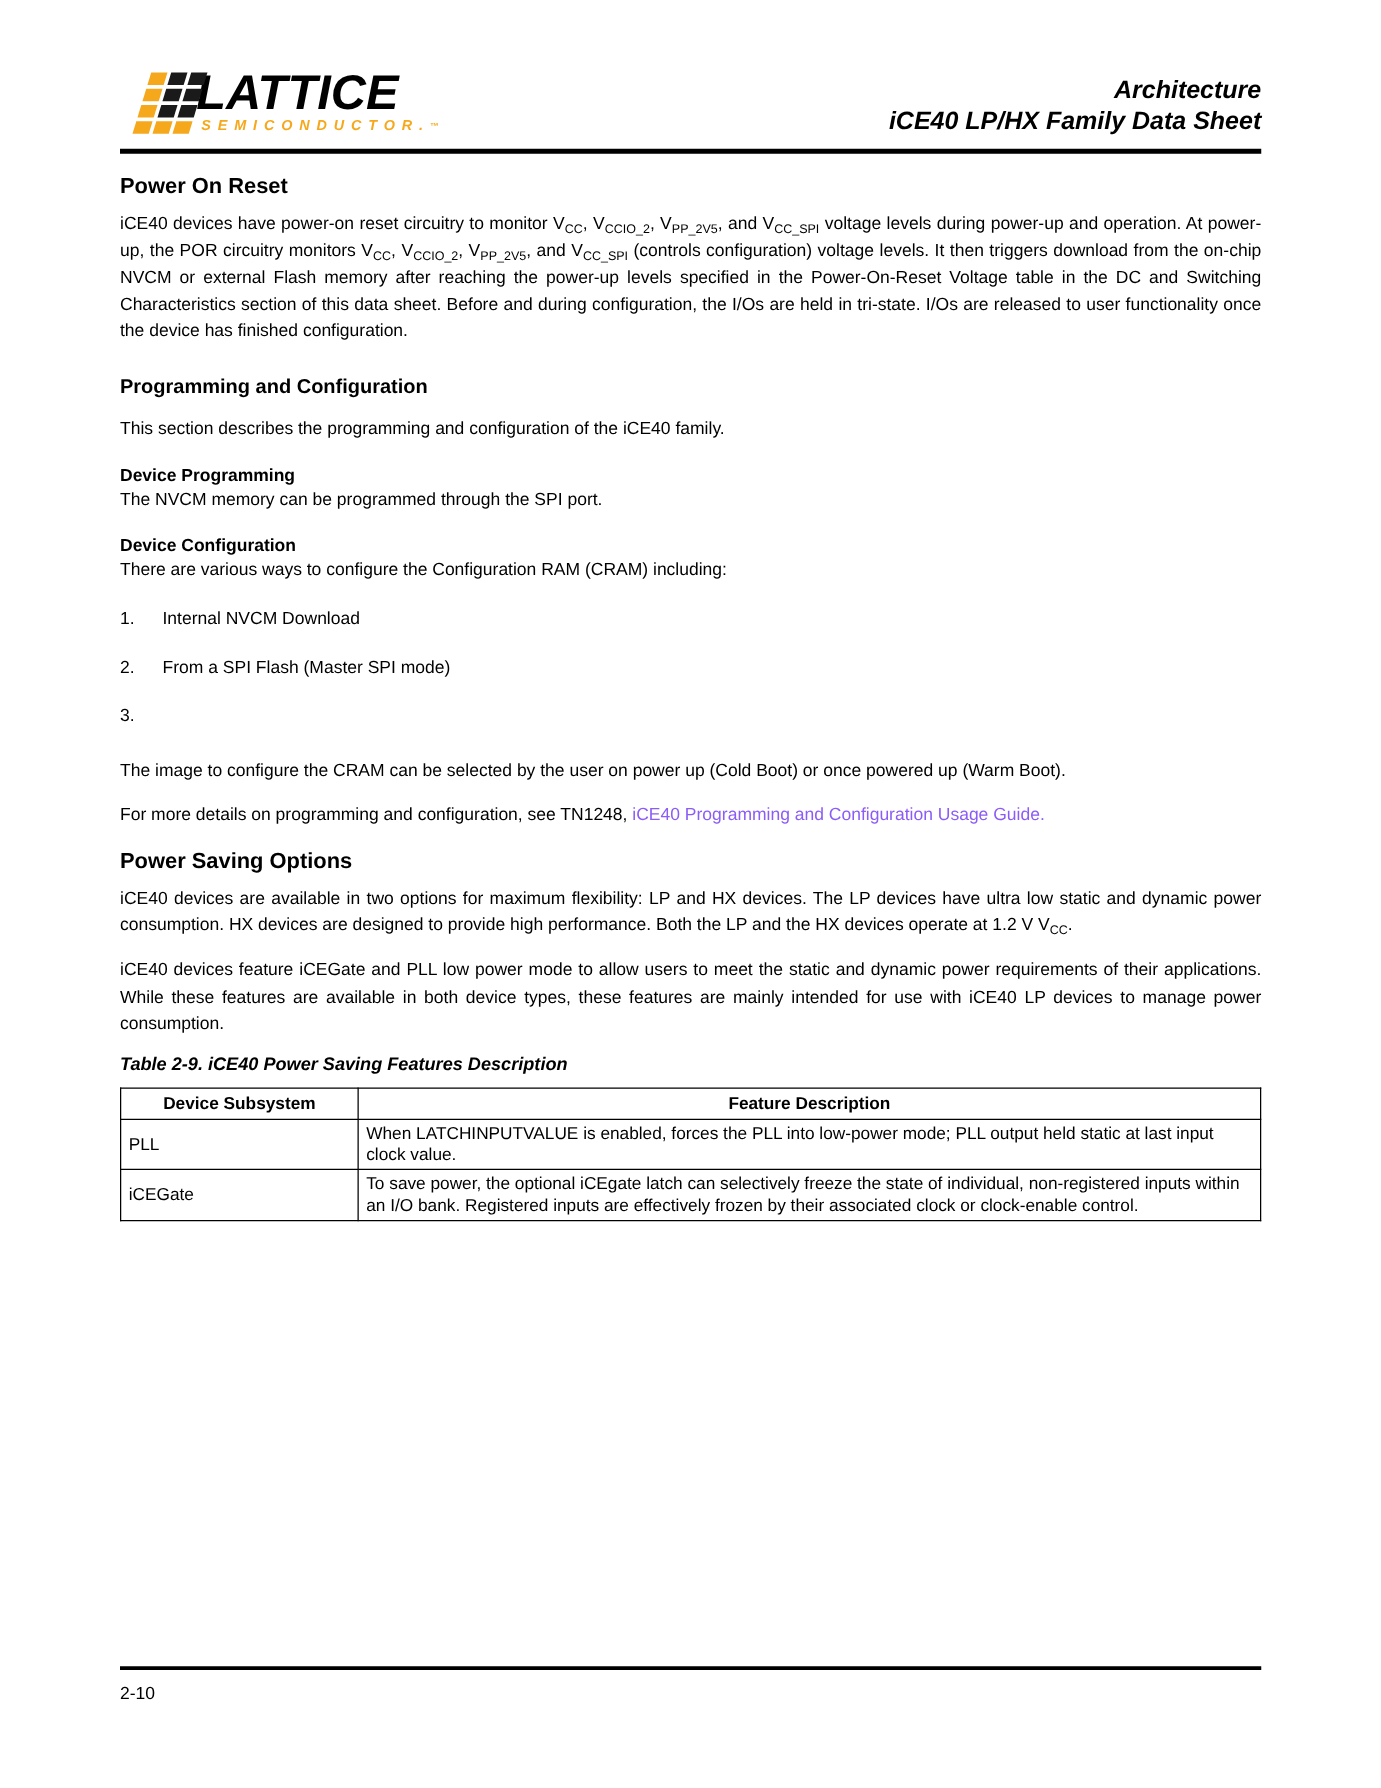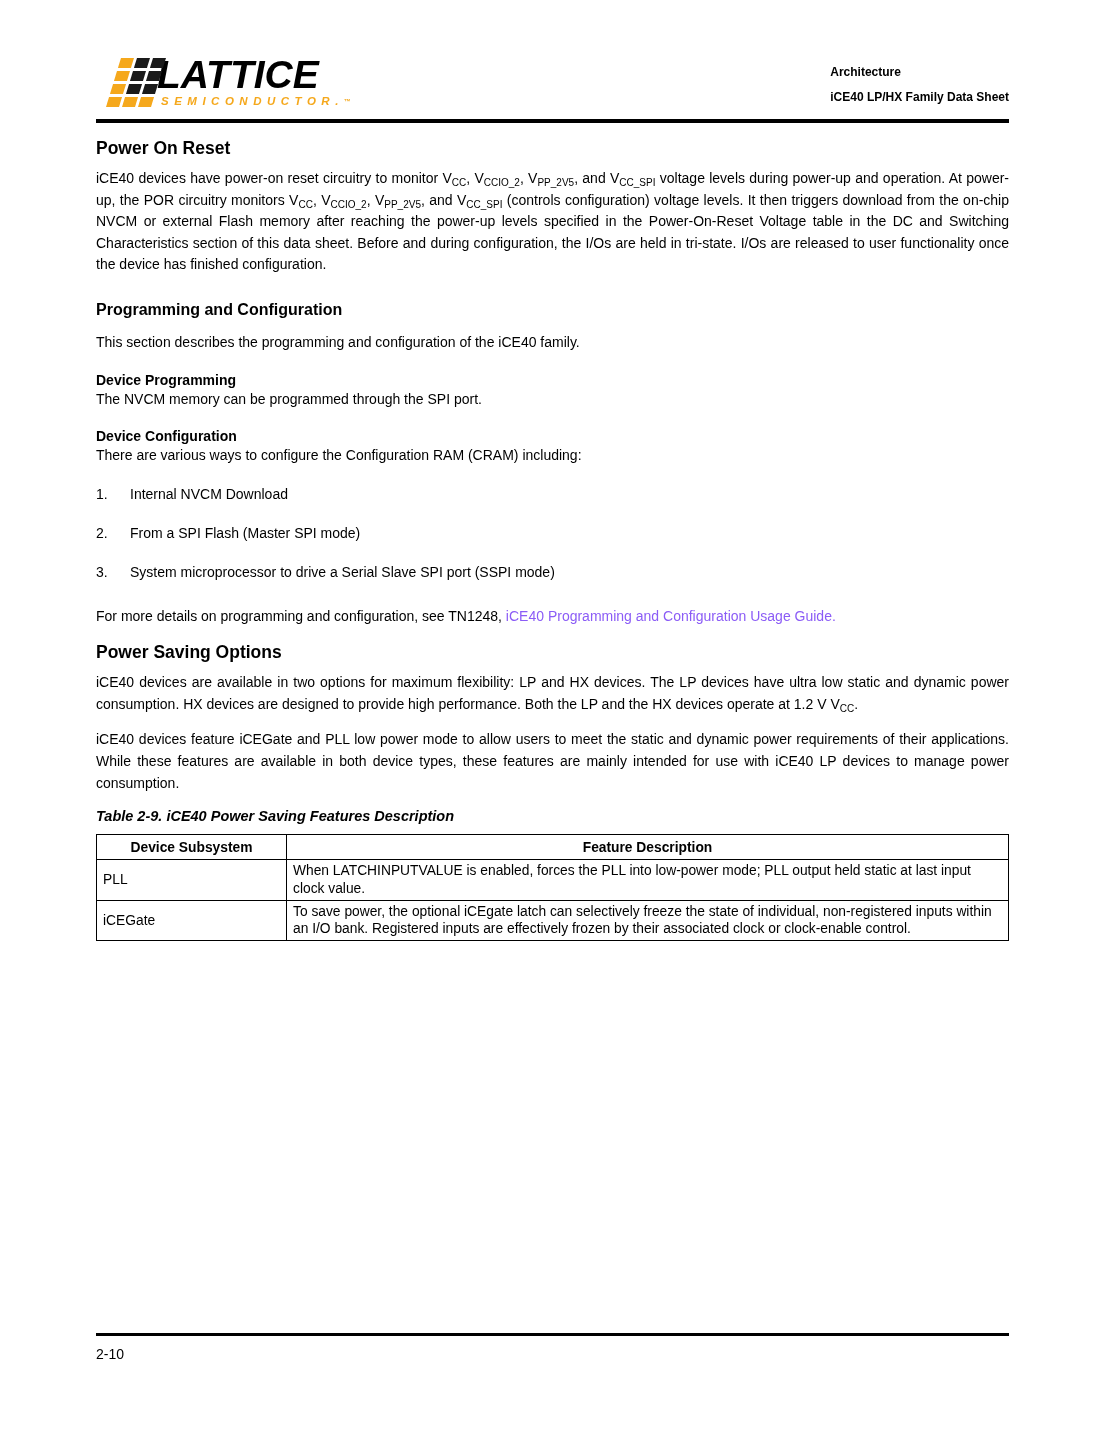--- a/index.html
+++ b/index.html
@@ -26,21 +26,21 @@
   .logo-wordmark {
     font-style: italic; font-weight: bold; font-size: 39px;
     letter-spacing: 0px; line-height: 36px; display: block;
   }
   .logo-sub {
     display: block; font-style: italic; font-weight: bold;
     font-size: 11.5px; letter-spacing: 5.5px; margin-top: 3px; margin-left: 4px;
     white-space: nowrap;
   }
   .logo-tm { font-size: 7px; letter-spacing: 0; vertical-align: 1px; }
-  .doc-titles { font-weight: bold; font-size: 12px; line-height: 25px; padding-top: 6px; }
+  .doc-titles { text-align: right; font-weight: bold; font-size: 20px; line-height: 25px; padding-top: 6px; font-style: italic; }
   .head-rule { height: 4px; background: #000; margin-top: 9px; }
 
   
   h2.sec { font-size: 17.5px; font-weight: bold; margin: 15px 0 9px 0; }
   h1.sec { font-size: 16px;  font-weight: bold; margin: 25px 0 13px 0; }
   h3.sec { font-size: 14px;  font-weight: bold; margin: 18px 0 1px 0; }
   p.body { font-size: 14px; line-height: 21.6px; text-align: justify; margin: 0 0 14px 0; }
   sub { font-size: 10px; vertical-align: -3px; line-height: 0; letter-spacing: 0; }
   .doclink { color: #3333CC; text-decoration: none; cursor: pointer; }
 
@@ -113,24 +113,24 @@
     <div class="numitem">
       <span class="num">1.</span>
       <span>Internal NVCM Download</span>
     </div>
     <div class="numitem">
       <span class="num">2.</span>
       <span>From a SPI Flash (Master SPI mode)</span>
     </div>
     <div class="numitem">
       <span class="num">3.</span>
-      <span>System microprocessor to drive a Serial Slave SPI port (SSPI mode)</span>
     </div>
   </div>
 
+  <p class="body">The image to configure the CRAM can be selected by the user on power up (Cold Boot) or once powered up (Warm Boot).</p>
   <p class="body"><span>For more details on programming and configuration, see TN1248, </span><a class="doclink" style="color: #8b5cf6;">iCE40 Programming and Configuration Usage Guide.</a></p>
 
   <h2 class="sec">Power Saving Options</h2>
   <p class="body"><span>iCE40 devices are available in two options for maximum flexibility: LP and HX devices. The LP devices have ultra low static and dynamic power consumption. HX devices are designed to provide high performance. Both the LP and the HX devices operate at 1.2 V V</span><sub>CC</sub><span>.</span></p>
   <p class="body">iCE40 devices feature iCEGate and PLL low power mode to allow users to meet the static and dynamic power requirements of their applications. While these features are available in both device types, these features are mainly intended for use with iCE40 LP devices to manage power consumption.</p>
 
   <div class="tbl-caption">Table 2-9. iCE40 Power Saving Features Description</div>
   <table class="datatable">
     <tbody>
         <tr>

